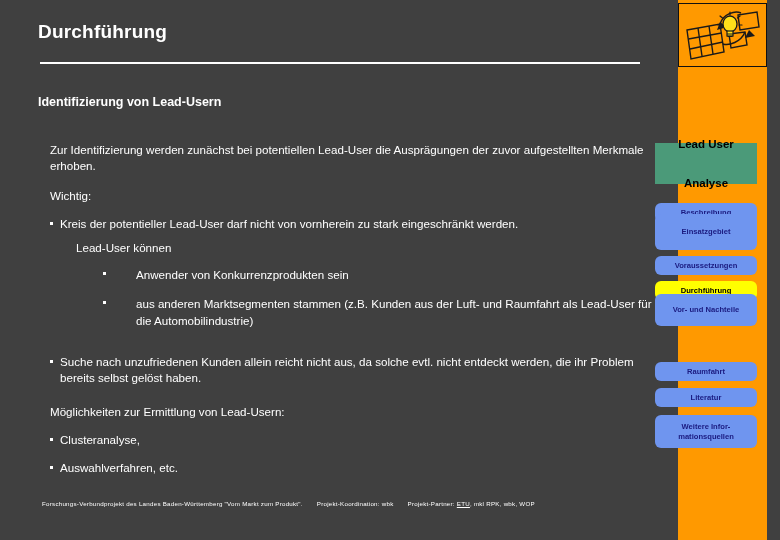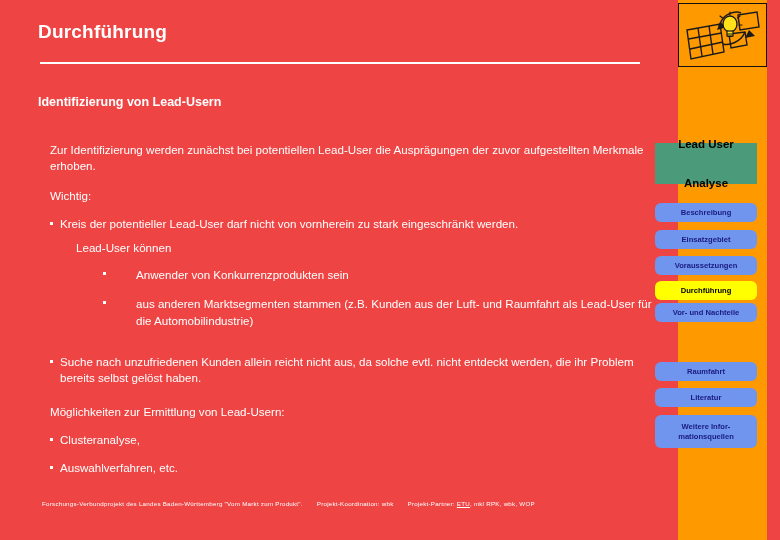--- a/index.html
+++ b/index.html
@@ -12,21 +12,21 @@
     height: 540px;
     overflow: hidden;
     font-family: "Liberation Sans", sans-serif;
     position: relative;
   }
   .slide {
     position: absolute;
     left: 0; top: 0;
     width: 780px;
     height: 540px;
-    background: #ef4444;
+    background: #404040;
   }
 
   
   .content {
     position: absolute;
     left: 0; top: 0;
     width: 658px;
     height: 540px;
   }
   .slide-title {
@@ -270,23 +270,23 @@
     </svg>
   </div>
 
   <div class="nav">
     <div class="nav-head">
       <span>Lead User</span>
       <span>Analyse</span>
     </div>
 
     <div class="nav-btn" style="top:203px;height:19px">Beschreibung</div>
-    <div class="nav-btn" style="top:230px;height:19px">Einsatzgebiet</div>
+    <div class="nav-btn" style="top:214px;height:36px">Einsatzgebiet</div>
     <div class="nav-btn" style="top:256px;height:19px">Voraussetzungen</div>
     <div class="nav-btn active" style="top:281px;height:19px">Durchführung</div>
-    <div class="nav-btn" style="top:303px;height:19px">Vor- und Nachteile</div>
+    <div class="nav-btn" style="top:294px;height:32px">Vor- und Nachteile</div>
     <div class="nav-btn" style="top:362px;height:19px">Raumfahrt</div>
     <div class="nav-btn" style="top:388px;height:19px">Literatur</div>
     <div class="nav-btn" style="top:415px;height:33px;white-space:pre-line">Weitere Infor-
 mationsquellen</div>
   </div>
 
 </div>
 
 </body></html>

